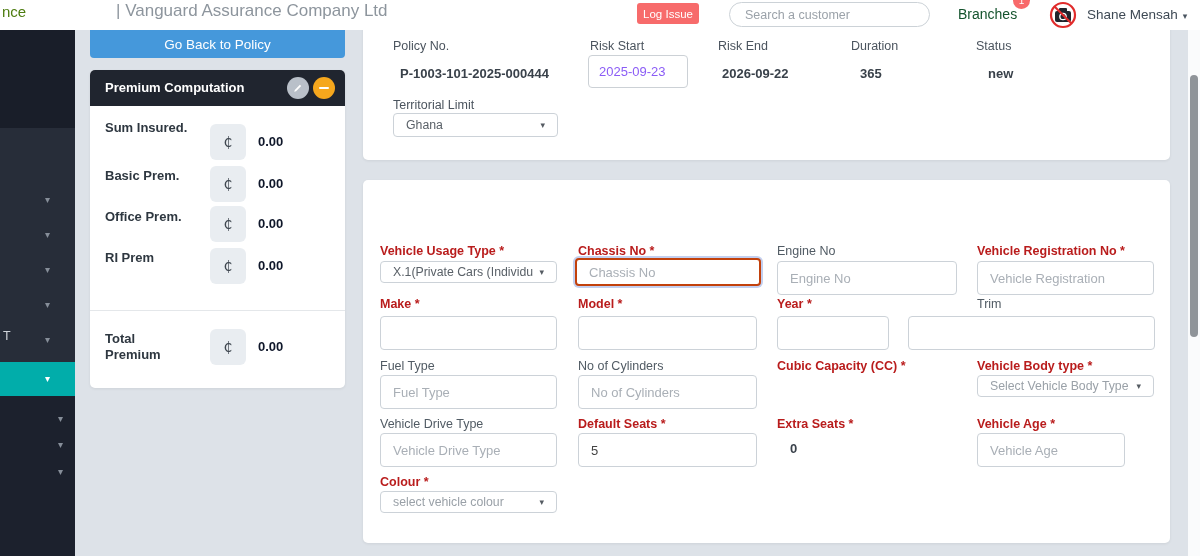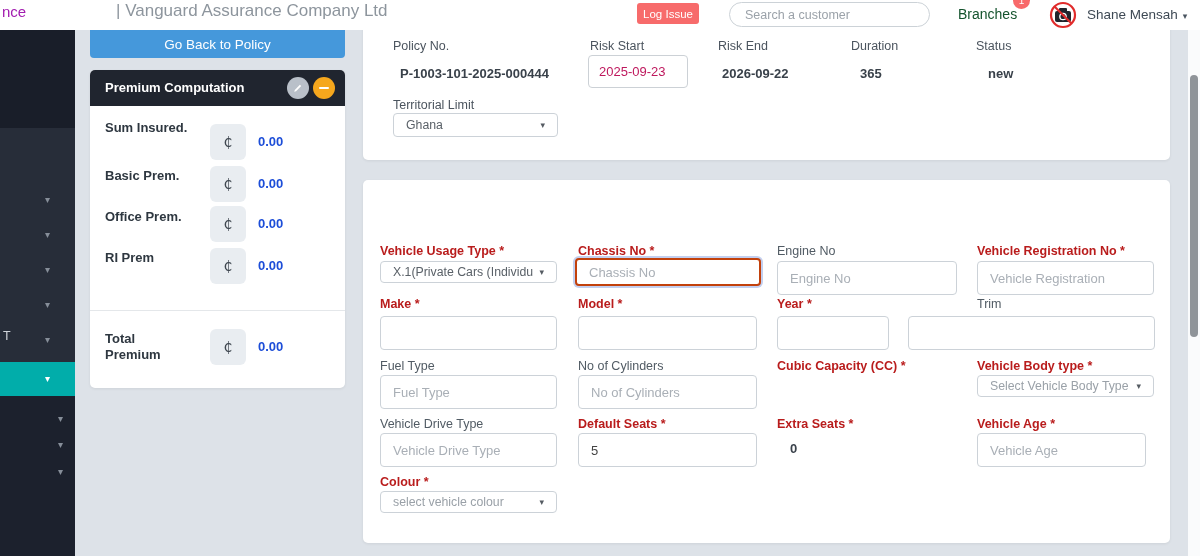--- a/index.html
+++ b/index.html
@@ -1,21 +1,21 @@
 <!DOCTYPE html>
 <html><head>
 <meta charset="utf-8">
 <style>
   * { margin:0; padding:0; box-sizing:border-box; font-family:"Liberation Sans", sans-serif; }
   html,body { width:1200px; height:556px; }
   body { position:relative; background:#dde2e8; overflow:hidden; }
 
   
   .topbar { position:absolute; left:0; top:0; width:1200px; height:30px; background:#fff; z-index:20; }
-  .brand-partial { position:absolute; left:2px; top:3px; font-size:15px; color:#a21caf; }
+  .brand-partial { position:absolute; left:2px; top:3px; font-size:15px; color:#4d7c0f; }
   .company { position:absolute; left:116px; top:1px; font-size:17px; color:#8d959d; font-weight:400; white-space:nowrap; }
   .log-issue { position:absolute; left:637px; top:3px; width:62px; height:21px; background:#f76b6b; color:#fff;
                font-size:11.5px; border:none; border-radius:3px; cursor:pointer; }
   .search { position:absolute; left:729px; top:2px; width:201px; height:25px; border:1px solid #ccd2d7;
             border-radius:13px; padding:0 15px; font-size:12.5px; color:#555; outline:none; background:#fff; }
   .search::placeholder { color:#9ba2a9; }
   .branches { position:absolute; left:958px; top:6px; font-size:14px; color:#14532d; cursor:pointer; }
   .badge { position:absolute; left:1013px; top:-8px; width:17px; height:17px; border-radius:50%; background:#f8696a;
            color:#fff; font-size:10px; display:flex; align-items:center; justify-content:center; z-index:21; }
   .avatar { position:absolute; left:1049px; top:1px; width:28px; height:28px; cursor:pointer; }
@@ -49,29 +49,29 @@
   
   .goback { position:absolute; left:90px; top:22px; width:255px; height:36px; background:#4598db; color:#fff;
             border:none; border-radius:4px; font-size:13.5px; z-index:5; cursor:pointer; padding-top:8px; }
 
   
   .premium-card { left:90px; top:70px; width:255px; height:318px; }
   .premium-header { height:36px; background:#20252f; font-weight:bold; font-size:13px; line-height:36px; padding-left:15px; }
   .p-label { position:absolute; left:15px; width:88px; font-size:13px; font-weight:bold; color:#2e3740; line-height:1.25; }
   .p-cur { position:absolute; left:120px; width:36px; height:36px; background:#e9edf1; border-radius:6px; color:#3f4750;
            display:flex; align-items:center; justify-content:center; font-size:14px; font-family:"DejaVu Sans", sans-serif; }
-  .p-val { position:absolute; left:168px; font-size:13px; font-weight:bold; color:#1d4ed8; }
+  .p-val { position:absolute; left:168px; font-size:13px; font-weight:bold; color:#0f172a; }
   .p-div { position:absolute; left:0; top:240px; width:255px; height:1px; background:#e4e7ea; }
 
   
   .policy-card { left:363px; top:10px; width:807px; height:150px; }
   .pc-label { position:absolute; font-size:12.5px; color:#4b545e; }
   .pc-value { position:absolute; font-size:13px; font-weight:bold; color:#39414a; }
   .risk-input { position:absolute; left:225px; top:45px; width:100px; height:33px; border:1px solid #ccd1d6;
-                border-radius:4px; font-size:13px; color:#be185d; padding:0 10px; outline:none; }
+                border-radius:4px; font-size:13px; color:#8b5cf6; padding:0 10px; outline:none; }
 
   
   .select { position:absolute; height:22px; border:1px solid #ccd2d8; border-radius:4px; background:#fff;
             display:flex; align-items:center; justify-content:space-between; padding:0 12px; cursor:pointer; }
   .sel-text { font-size:12.3px; color:#5a6168; white-space:nowrap; overflow:hidden; }
   .sel-text.placeholder { color:#9aa1a8; }
   .sel-caret { font-size:9px; color:#555b62; margin-left:4px; flex:0 0 auto; }
 
   
   .vehicle-card { left:363px; top:180px; width:807px; height:363px; }
@@ -214,20 +214,20 @@
     <span class="sel-caret">▾</span>
   </div>
 
   <span class="f-label" style="left:17px;  top:237px;">Vehicle Drive Type</span>
   <input class="f-input" style="left: 17px; top: 253px; width: 177px;" placeholder="Vehicle Drive Type">
   <span class="f-label req" style="left:215px; top:237px;">Default Seats *</span>
   <input class="f-input" style="left: 215px; top: 253px; width: 179px;" value="5">
   <span class="f-label req" style="left:414px; top:237px;">Extra Seats *</span>
   <span class="static-val" style="left:427px; top:261px;">0</span>
   <span class="f-label req" style="left:614px; top:237px;">Vehicle Age *</span>
-  <input class="f-input" style="left: 614px; top: 253px; width: 169px;" placeholder="Vehicle Age">
+  <input class="f-input" style="left: 614px; top: 253px; width: 148px;" placeholder="Vehicle Age">
 
   <span class="f-label req" style="left:17px; top:295px;">Colour *</span>
   <div class="select" style="left:17px; top:311px; width:177px;">
     <span class="sel-text placeholder">select vehicle colour</span>
     <span class="sel-caret">▾</span>
   </div>
 </div>
 
 </body></html>

